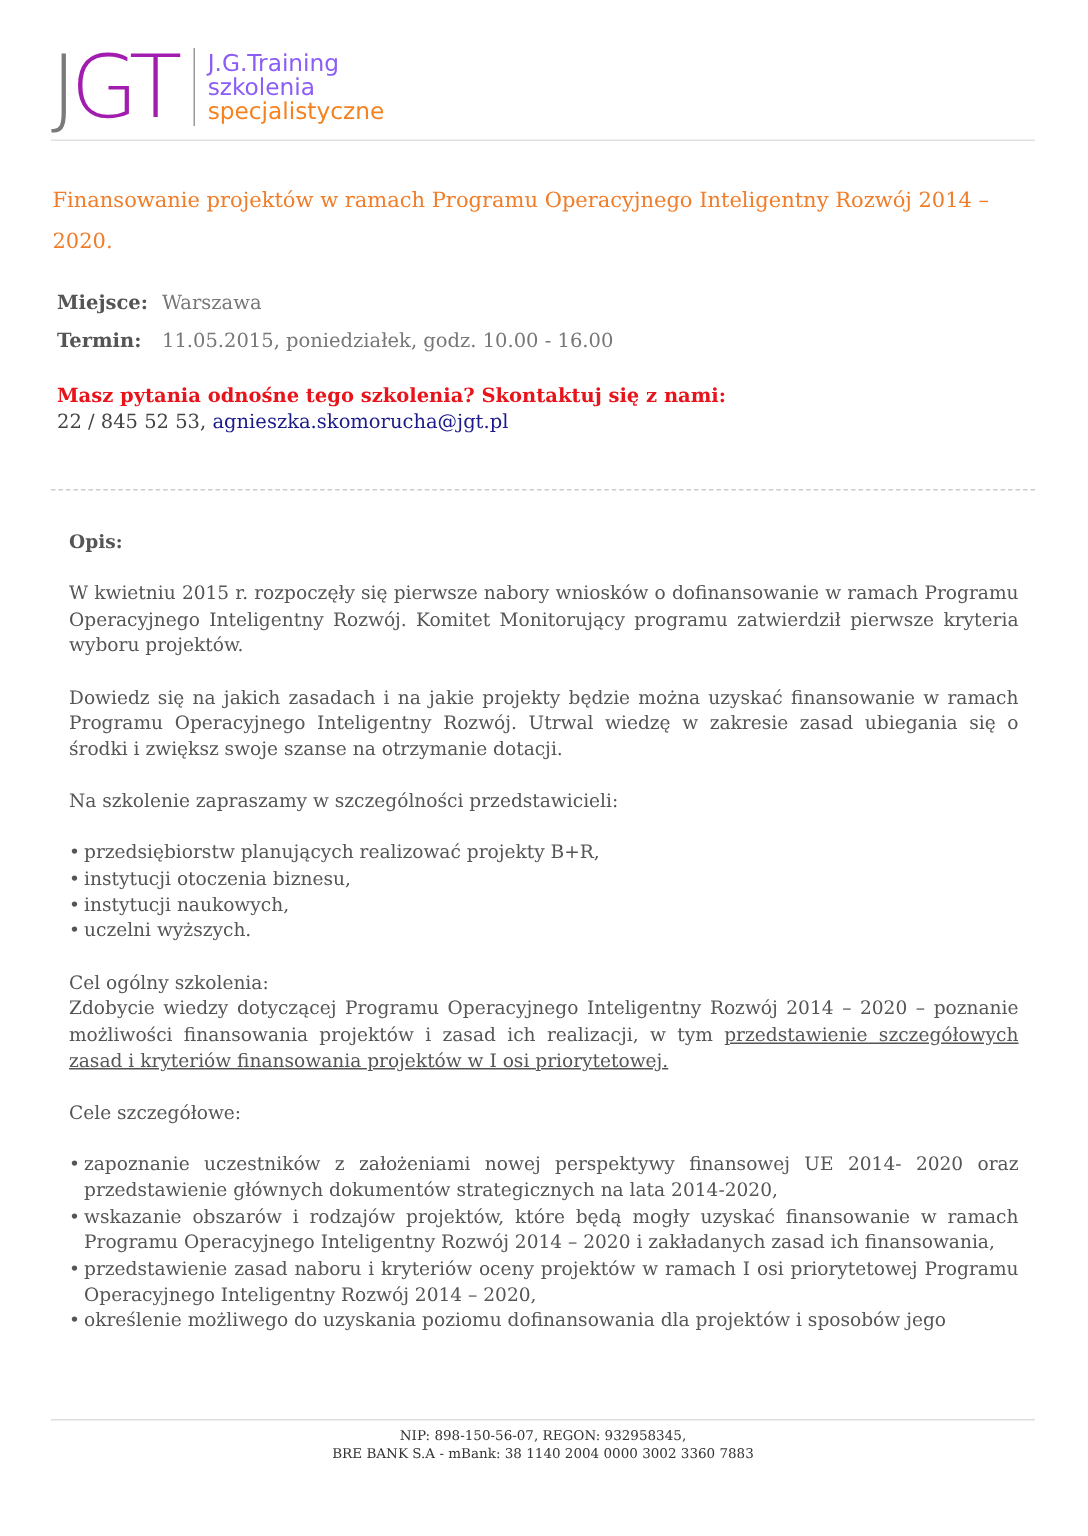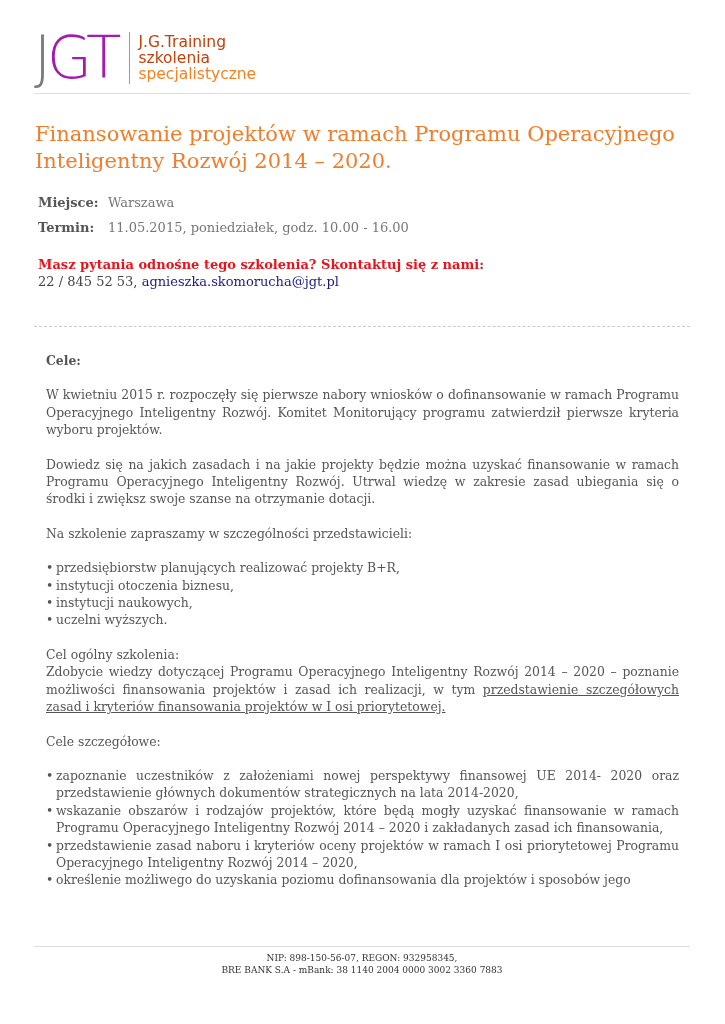--- a/index.html
+++ b/index.html
@@ -6,25 +6,25 @@
     body {
       width: 725px; height: 1024px; position: relative; overflow: hidden;
       font-family: "DejaVu Serif", serif; color: #555555;
     }
     .logo { position: absolute; left: 34px; top: 28px; height: 60px; display: flex; align-items: center; }
     .logo-mark { font-family: "DejaVu Sans", sans-serif; font-size: 58px; line-height: 58px; letter-spacing: -4px; font-weight: 300; }
     .logo-j { color: #7a7a7a; }
     .logo-gt { color: #a21caf; }
     .logo-sep { width: 1px; height: 52px; background: #9a9a9a; margin: 0 8px 0 12px; }
     .logo-text { font-family: "DejaVu Sans", sans-serif; font-size: 15.5px; line-height: 16px; }
-    .logo-text .l1, .logo-text .l2 { color: #c2410c; }
+    .logo-text .l1, .logo-text .l2 { color: #8b5cf6; }
     .logo-text .l3 { color: #f58220; }
     .header-rule { position: absolute; left: 34px; top: 93px; width: 656px; height: 1px; background: #e0e0e0; }
 
-    .title { position: absolute; left: 35px; top: 121px; width: 650px; color: #f07d2a; font-size: 21px; line-height: 27px; font-family: "DejaVu Serif", serif; }
+    .title { position: absolute; left: 35px; top: 121px; width: 650px; color: #f07d2a; font-size: 14px; line-height: 27px; font-family: "DejaVu Serif", serif; }
 
     .meta { position: absolute; left: 38px; font-size: 13px; line-height: 18px; }
     .meta .lbl { color: #555555; font-weight: bold; display: inline-block; width: 70px; }
     .meta .val { color: #777777; }
     .meta1 { top: 194px; }
     .meta2 { top: 219px; }
 
     .contact-q { position: absolute; left: 38px; top: 256px; color: #e8141c; font-size: 13px; line-height: 18px; font-weight: bold; }
     .contact-line { position: absolute; left: 38px; top: 273px; font-size: 13px; line-height: 18px; }
     .contact-phone { color: #444444; font-weight: normal; }
@@ -71,21 +71,21 @@
 
 <div class="contact-q">Masz pytania odnośne tego szkolenia? Skontaktuj się z nami:</div>
 <div class="contact-line">
   <span class="contact-phone">22 / 845 52 53,</span>
   <a class="contact-email">agnieszka.skomorucha@jgt.pl</a>
 </div>
 
 <div class="dash-rule"></div>
 
 <div class="content">
-  <p class="opis">Cele:</p>
+  <p class="opis">Opis:</p>
   <p>W kwietniu 2015 r. rozpoczęły się pierwsze nabory wniosków o dofinansowanie w ramach Programu Operacyjnego Inteligentny Rozwój. Komitet Monitorujący programu zatwierdził pierwsze kryteria wyboru projektów.</p>
   <p>Dowiedz się na jakich zasadach i na jakie projekty będzie można uzyskać finansowanie w ramach Programu Operacyjnego Inteligentny Rozwój. Utrwal wiedzę w zakresie zasad ubiegania się o środki i zwiększ swoje szanse na otrzymanie dotacji.</p>
   <p>Na szkolenie zapraszamy w szczególności przedstawicieli:</p>
   <ul>
     <li>przedsiębiorstw planujących realizować projekty B+R,</li>
     <li>instytucji otoczenia biznesu,</li>
     <li>instytucji naukowych,</li>
     <li>uczelni wyższych.</li>
   </ul>
   <p class="nomb">Cel ogólny szkolenia:</p>

